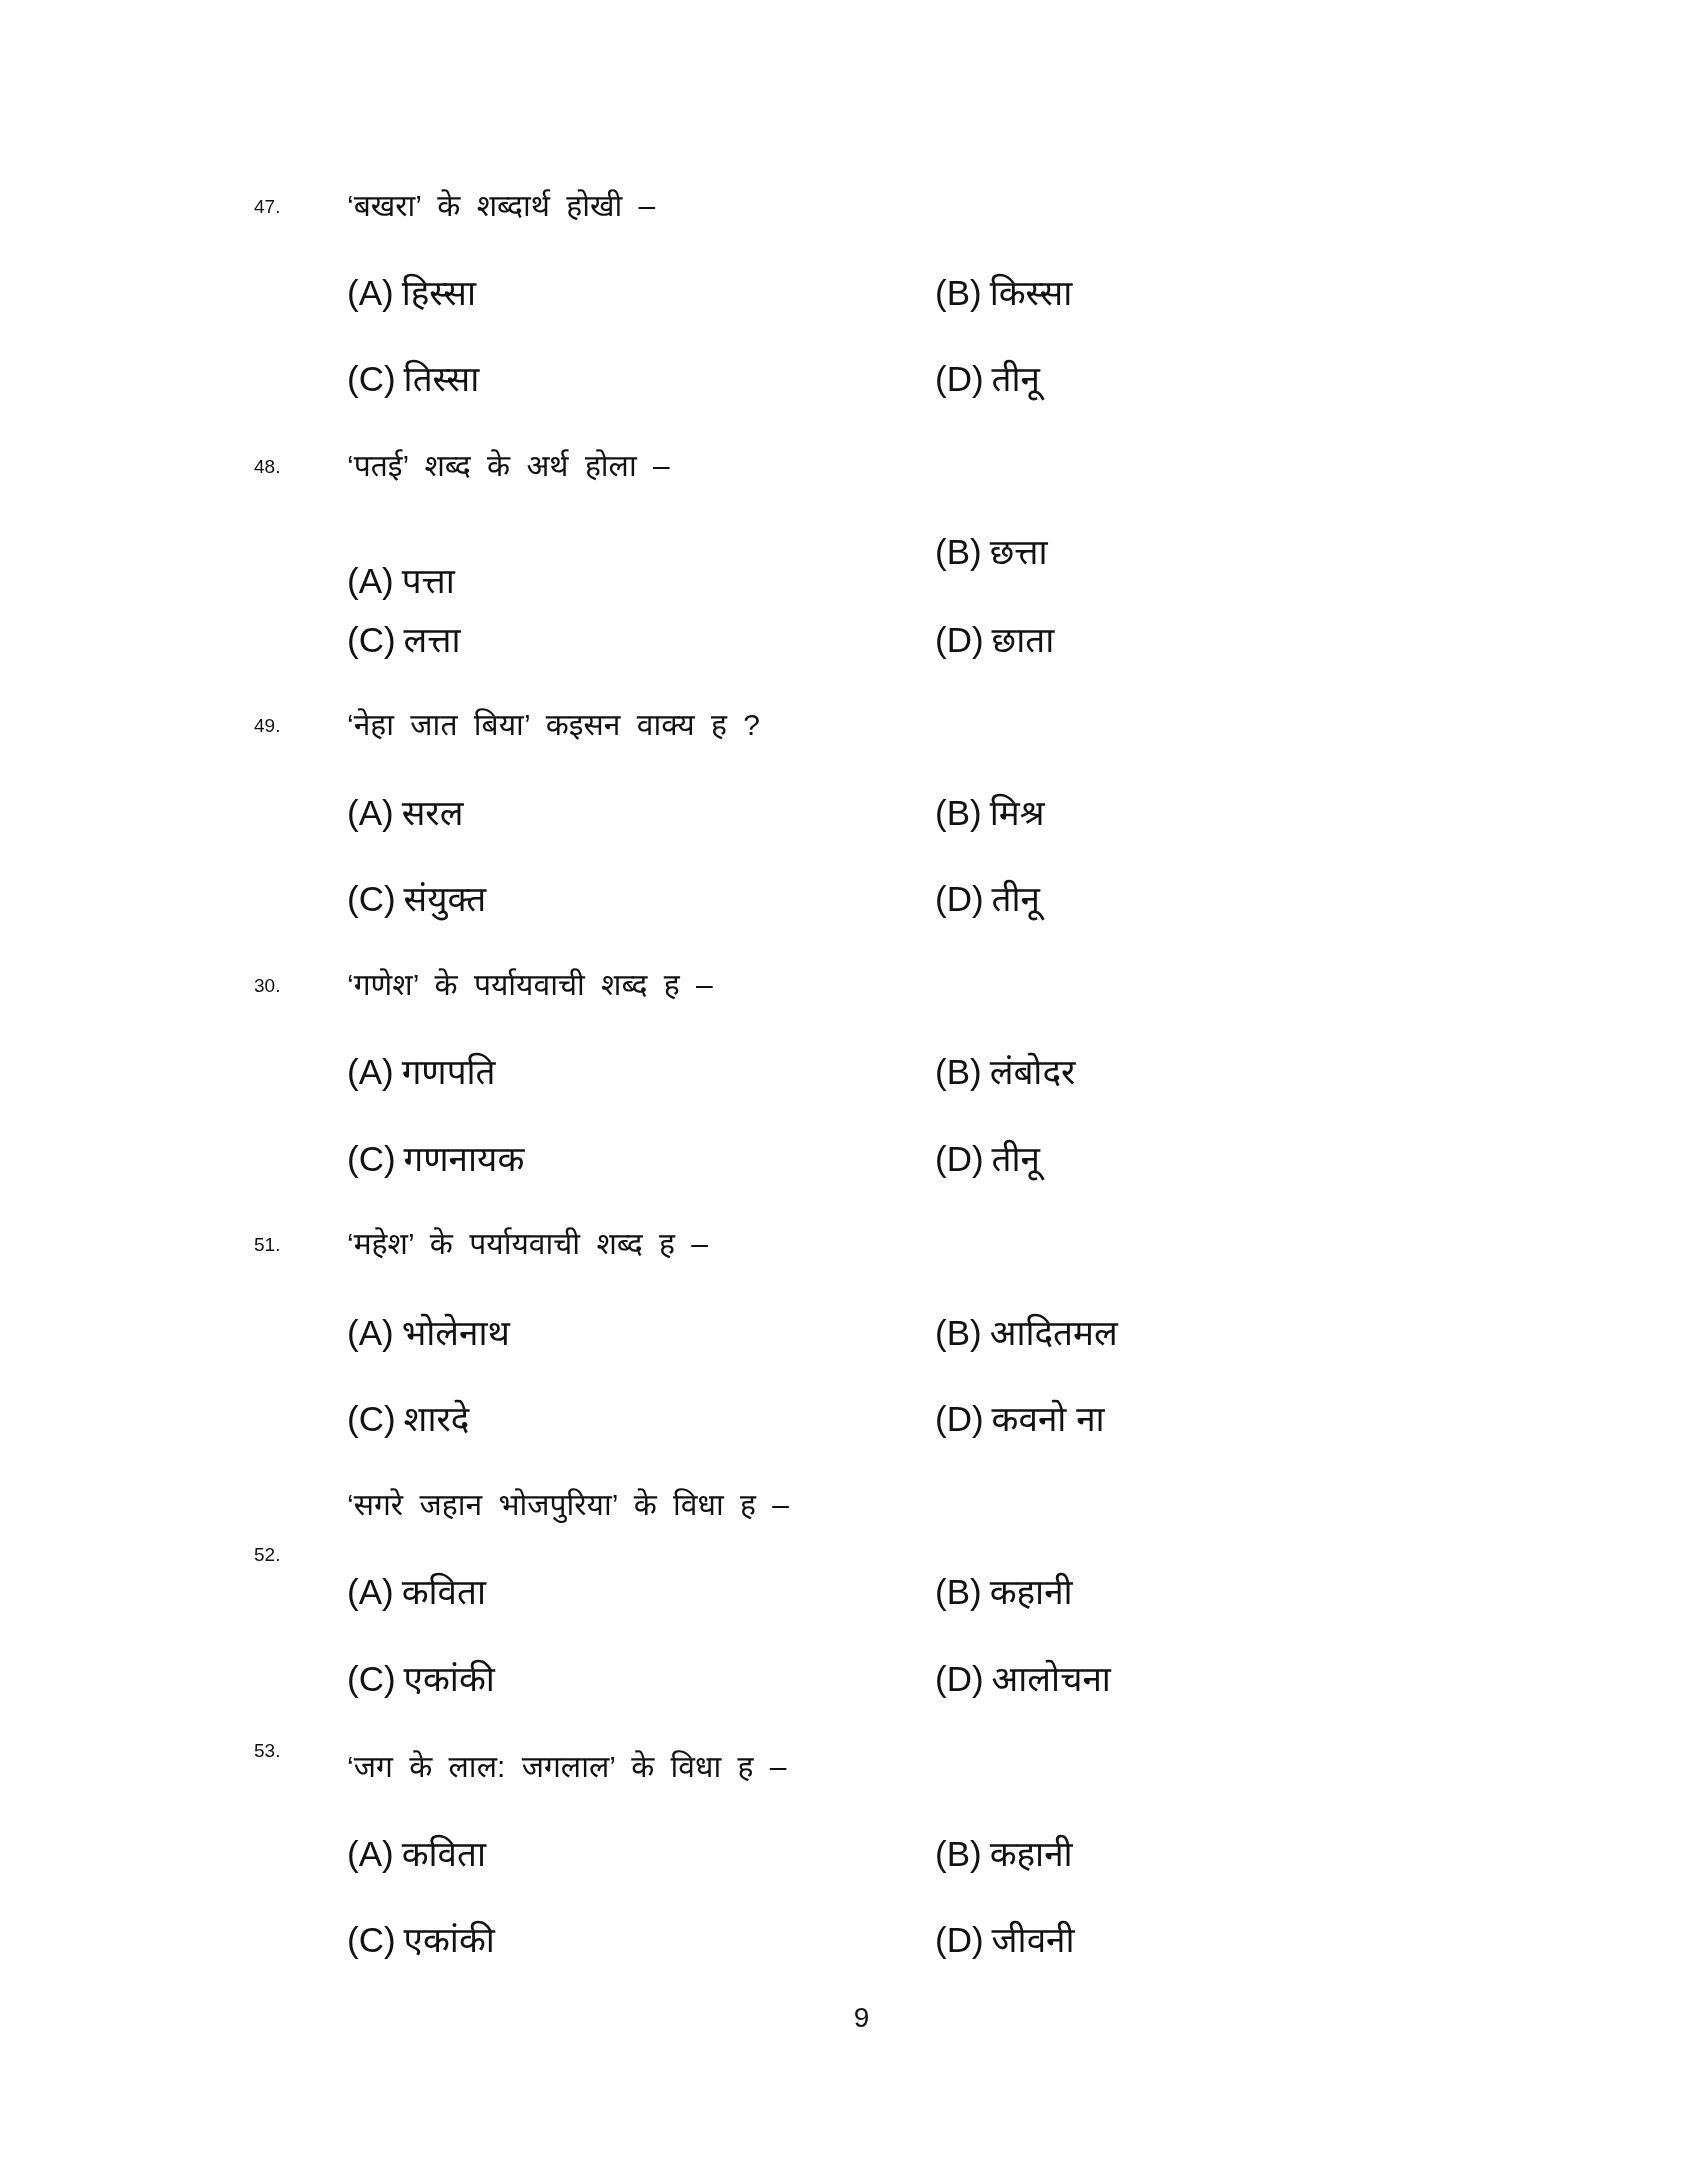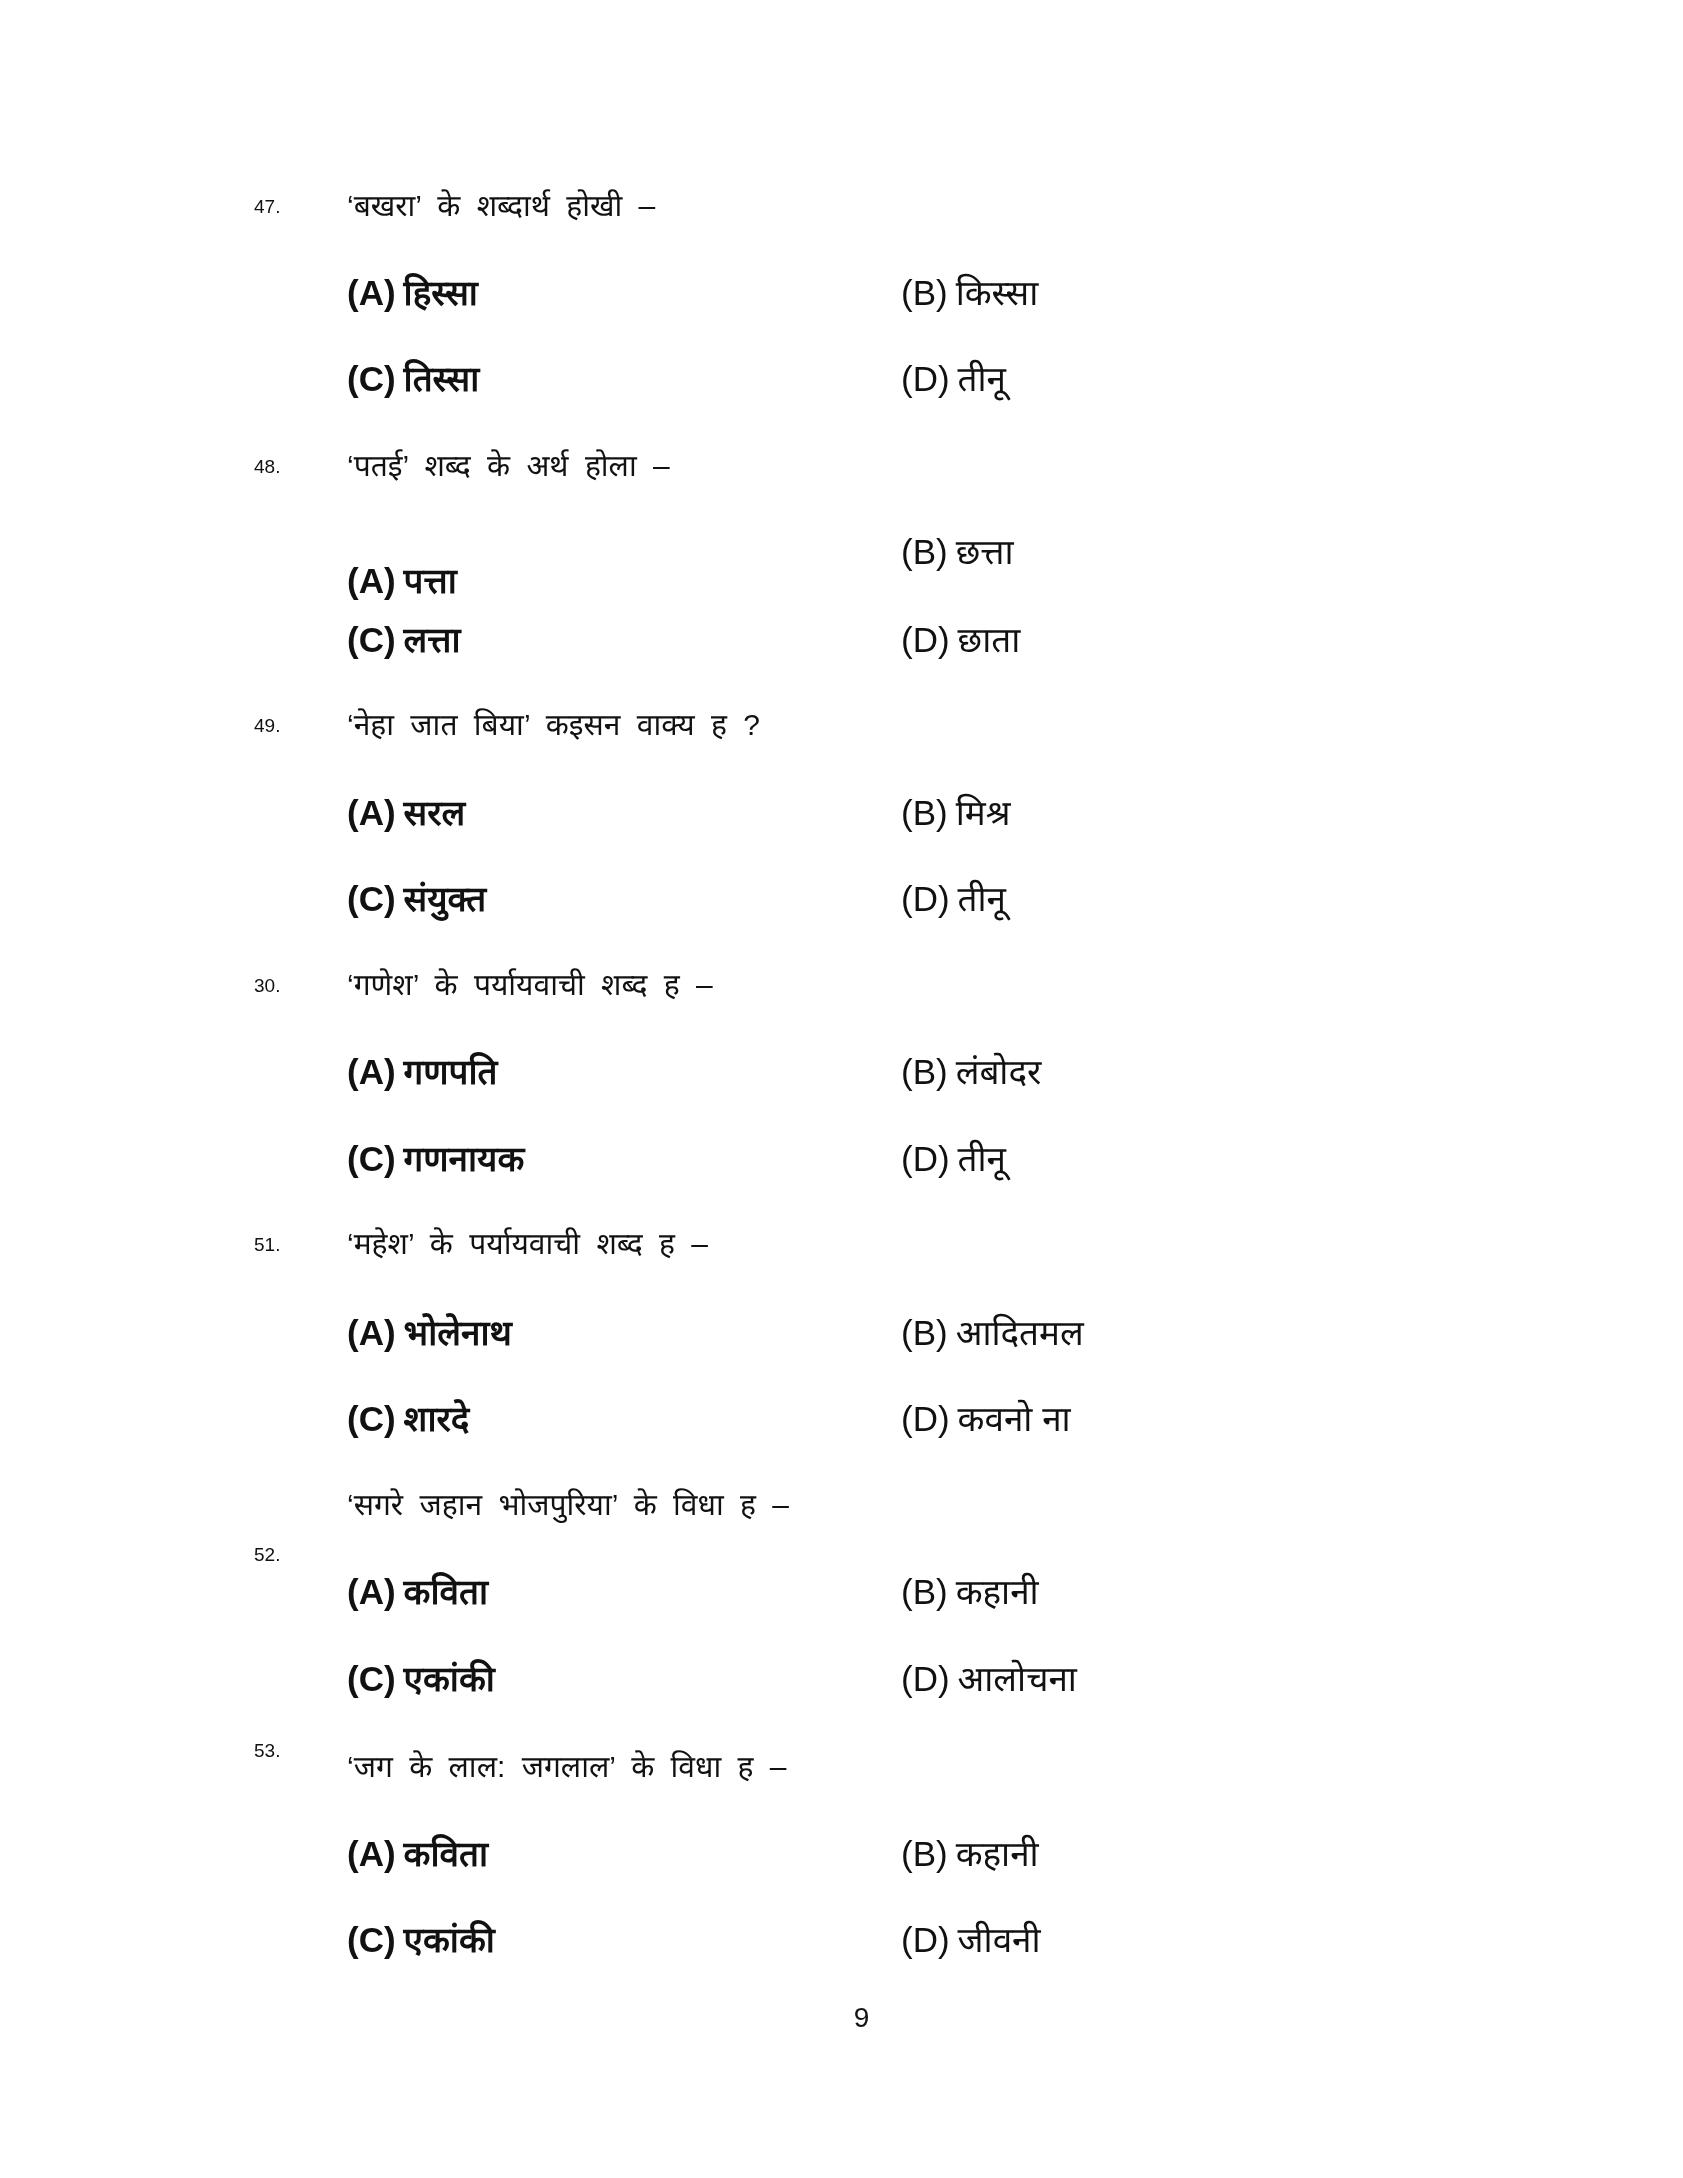--- a/index.html
+++ b/index.html
@@ -1,22 +1,22 @@
 <!DOCTYPE html>
 <html><head>
 <meta charset="utf-8">
 <style>
   html, body { margin:0; padding:0; background:#ffffff; }
   body { width:1683px; height:2178px; position:relative; overflow:hidden; color:#111; font-family:"Liberation Sans", "DejaVu Sans", sans-serif; }
   .q-num { position:absolute; left:254px; font-size:19px; line-height:1; transform:translateY(-50%); }
   .q-text { position:absolute; left:347px; font-size:30px; line-height:1; transform:translateY(-50%); word-spacing:8px; white-space:nowrap; }
   .opt { position:absolute; font-size:35px; line-height:1; transform:translateY(-50%); white-space:nowrap; }
   .opt .lbl { margin-right:8px; }
-  .opt-left { left:347px;font-weight:bold; }
-  .opt-right { left:901px;text-align:center; }
+  .opt-left { left:347px; }
+  .opt-right { left:935px;text-align:center; }
   .page-num { position:absolute; left:0; width:1723px; text-align:center; top:2002px; font-size:28px; }
 </style>
 </head>
 <body>
 
 <div>
 
   <div>
     <span class="q-num" style="top:206px">47.</span>
     <span class="q-text" style="top:206px">‘बखरा’ के शब्दार्थ होखी –</span>

